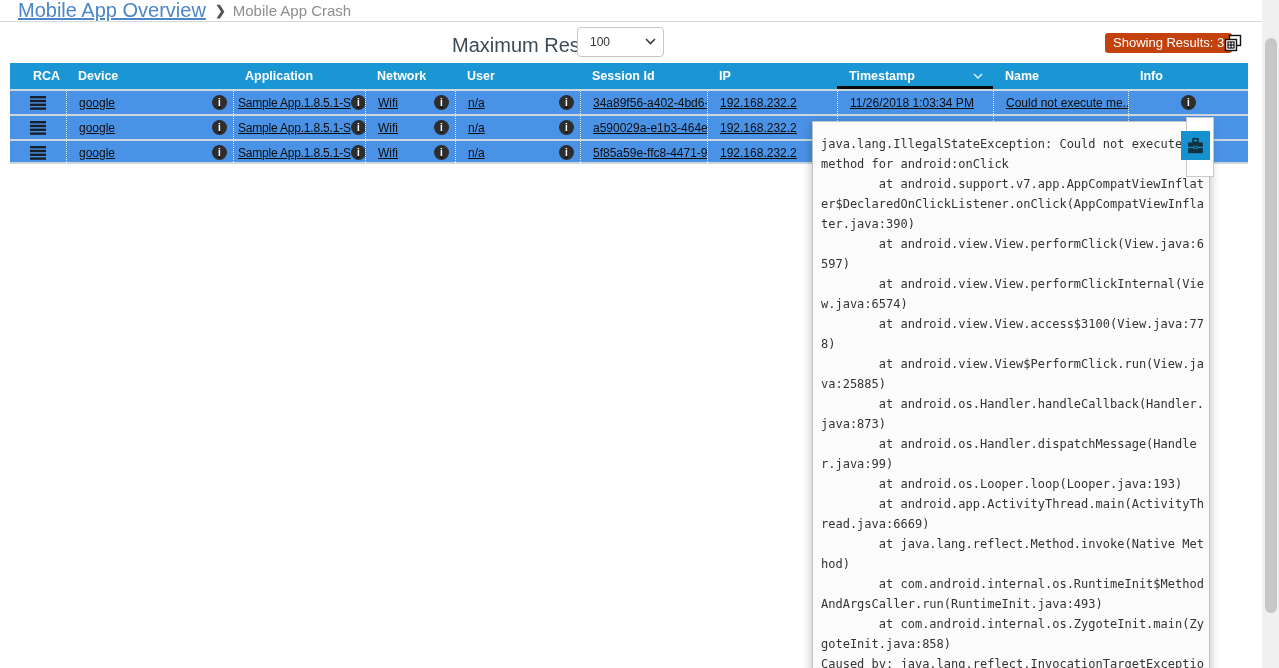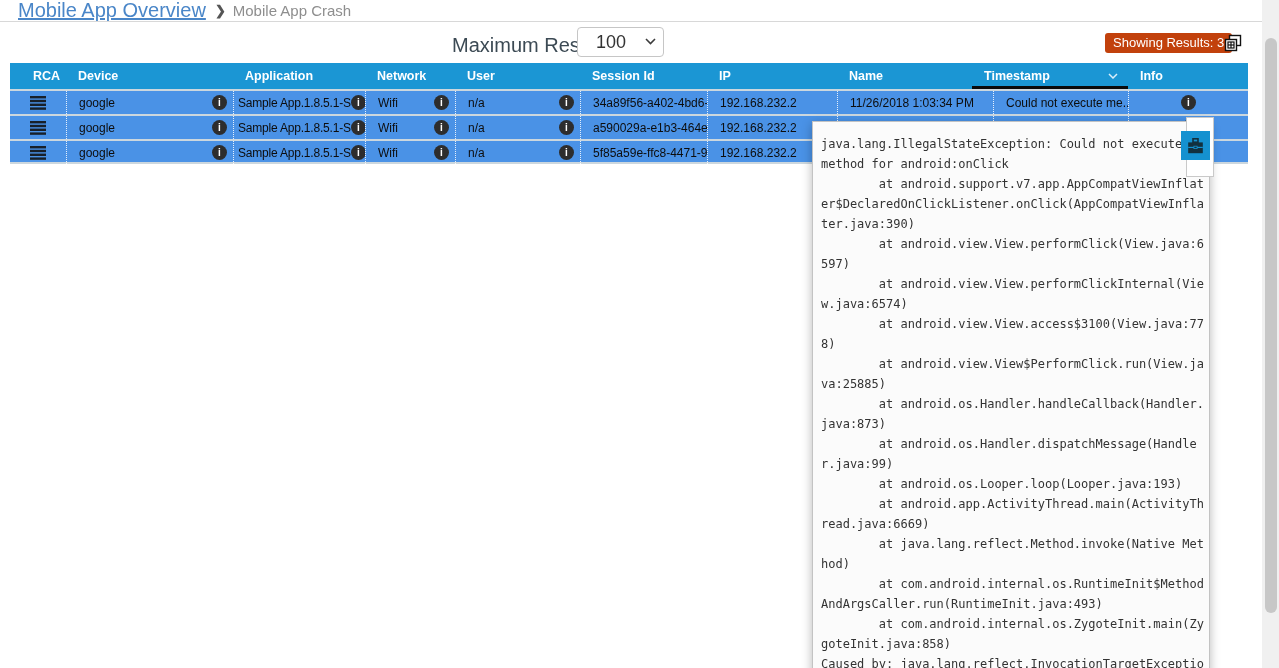--- a/index.html
+++ b/index.html
@@ -10,42 +10,42 @@
   .breadcrumb-bar { position: absolute; left: 0; top: 0; width: 1279px; height: 22px;
     border-bottom: 1px solid #d8d8d8; display: flex; align-items: center; padding-left: 18px; }
   .crumb-link { color: #4a86c8; font-size: 20px; text-decoration: underline; cursor: pointer; }
   .crumb-sep { color: #555; font-size: 13px; font-weight: bold; margin: 0 7px 0 9px; }
   .crumb-current { color: #8e8e8e; font-size: 15px; }
 
   
   .max-results-label { position: absolute; left: 452px; top: 34px; font-size: 20px; color: #3c4a54; }
   .select-wrap { position: absolute; left: 577px; top: 27px; width: 87px; height: 30px; }
   .select-wrap select { width: 100%; height: 100%; -webkit-appearance: none; appearance: none;
-    border: 1px solid #c6c6c6; border-radius: 4px; background: #fff; font-size: 18px; color: #333;
-    padding: 0 24px 0 18px; font-family: "Liberation Sans", sans-serif; }
+    border: 1px solid #c6c6c6; border-radius: 4px; background: #fff; font-size: 12px; color: #333;
+    padding: 0 24px 0 12px; font-family: "Liberation Sans", sans-serif; }
   .select-chevron { position: absolute; right: 8px; top: 11px; pointer-events: none; }
 
   .results-badge { position: absolute; left: 1105px; top: 33px; height: 20px; background: #c2410c;
     color: #fff; font-size: 13px; border-radius: 3px; padding: 2px 8px 0 8px; }
   .copy-results { position: absolute; left: 1224px; top: 34px; width: 18px; height: 18px; cursor: pointer; }
 
   
   .grid { position: absolute; left: 10px; top: 63px; width: 1238px; }
   .hrow { display: flex; height: 26px; background: #1b96d4; color: #ffffff; font-weight: bold;
     font-size: 12.5px; align-items: center; }
   .hcell { height: 26px; display: flex; align-items: center; padding-left: 12px; position: relative; }
   .hcell.center { justify-content: center; padding-left: 17px; }
   .hcell.sorted { box-shadow: inset 0 -3px 0 #0a0a0a; }
   .sort-chevron { position: absolute; right: 10px; top: 10px; }
 
   .drow { display: flex; height: 25px; background: #4a92e6; border-top: 2px solid #ccd7de;
     color: #0d0d0d; font-size: 12px; }
   .drow.last { border-bottom: 2px solid #ccd7de; }
   .cell { height: 23px; display: flex; align-items: center; padding: 0 6px 0 12px;
-    overflow: hidden; white-space: nowrap; }
+    overflow: hidden; white-space: nowrap; text-decoration: underline; }
   .cell + .cell { border-left: 1px dotted rgba(255,255,255,0.85); }
   .cell.split { justify-content: space-between; }
   .cell.center { justify-content: center; padding: 0; }
   .cell.app { padding-left: 4px; letter-spacing: -0.2px; }
 
   .col-rca { width: 56px; } .col-device { width: 167px; } .col-app { width: 132px; }
   .col-network { width: 90px; } .col-user { width: 125px; } .col-session { width: 127px; }
   .col-ip { width: 130px; } .col-ts { width: 156px; } .col-name { width: 135px; } .col-info { width: 120px; }
 
   .info-badge { flex: 0 0 auto; width: 15px; height: 15px; border-radius: 50%; background: #2d2d2d;
@@ -100,27 +100,27 @@
 
 <div class="grid">
   <div class="hrow">
     <div class="hcell center col-rca">RCA</div>
     <div class="hcell col-device">Device</div>
     <div class="hcell col-app">Application</div>
     <div class="hcell col-network">Network</div>
     <div class="hcell col-user">User</div>
     <div class="hcell col-session">Session Id</div>
     <div class="hcell col-ip">IP</div>
-    <div class="hcell col-name">Name</div>
     <div class="hcell sorted col-ts">
       <span>Timestamp</span>
       <svg class="sort-chevron" width="10" height="6" viewBox="0 0 10 6">
         <polyline points="1,1 5,5 9,1" fill="none" stroke="#d9eefa" stroke-width="1.5"></polyline>
       </svg>
     </div>
+    <div class="hcell col-name">Name</div>
     <div class="hcell col-info">Info</div>
   </div>
 
   <div class="drow">
     <div class="cell center col-rca">
       <svg class="rca-btn" viewBox="0 0 16 14">
         <rect x="0" y="0" width="16" height="2.4" fill="#17202a"></rect>
           <rect x="0" y="3.8" width="16" height="2.4" fill="#17202a"></rect>
         <rect x="0" y="7.6" width="16" height="2.4" fill="#17202a"></rect>
           <rect x="0" y="11.4" width="16" height="2.4" fill="#17202a"></rect>

